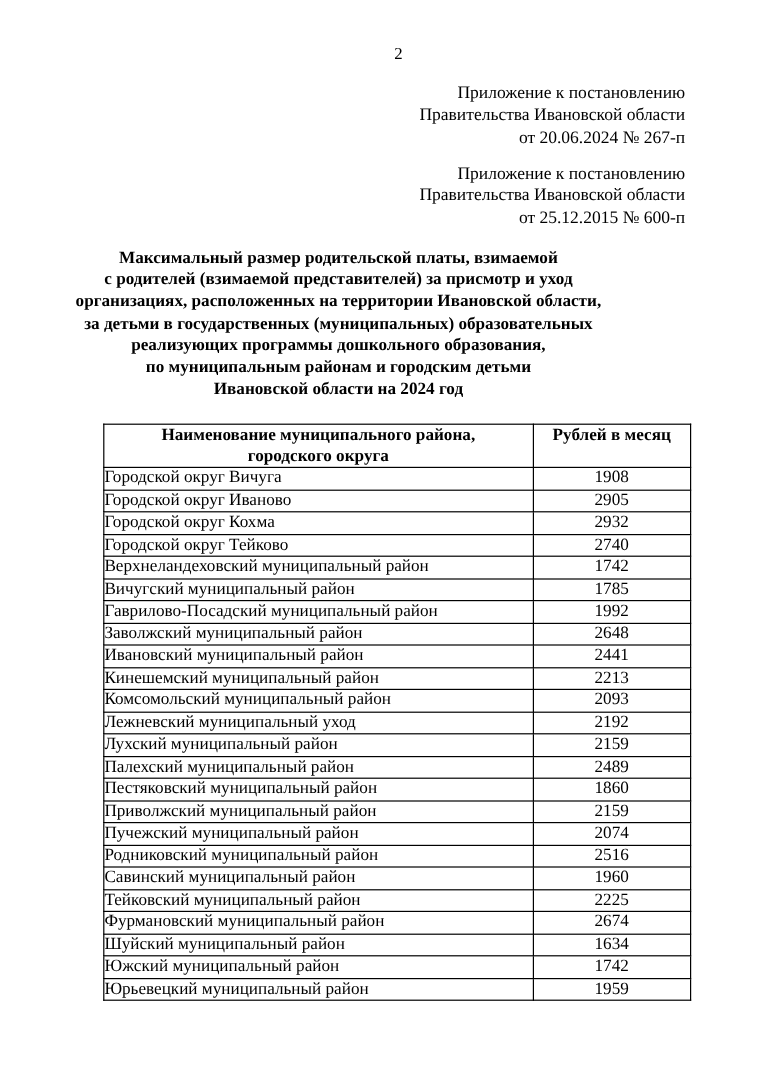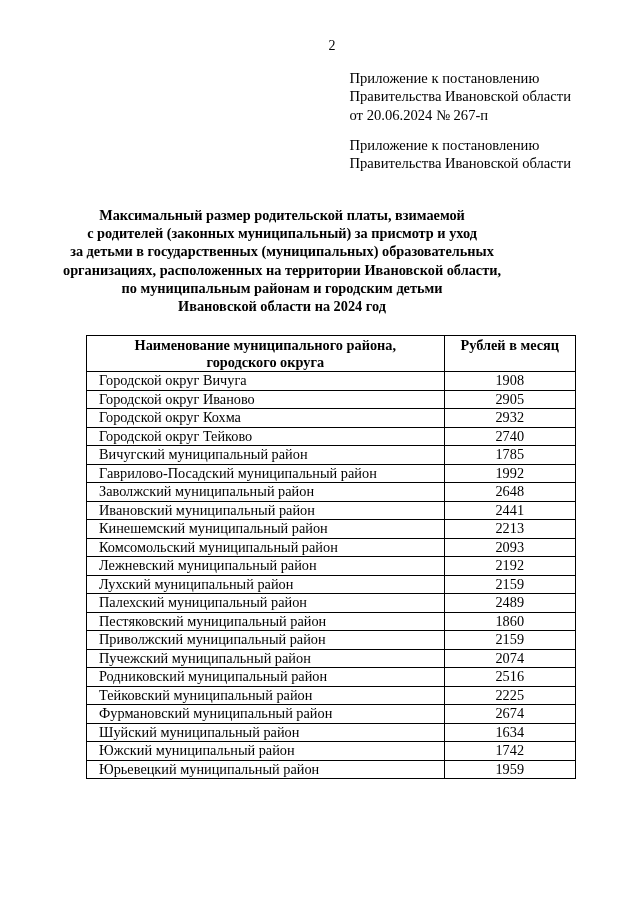--- a/index.html
+++ b/index.html
@@ -6,71 +6,73 @@
     body {
       width: 640px; height: 905px; position: relative; overflow: hidden;
       font-family: "Liberation Serif", serif; color: #000;
     }
     .page-num {
       position: absolute; left: 0; width: 640px; top: 38px;
       text-align: center; font-size: 14px; line-height: 16px;
       padding-left: 24px; box-sizing: border-box;
     }
     .appendix {
-      position: absolute; right: 69px; text-align: left;
+      position: absolute; right: 69px; text-align: right;
       font-size: 14.6px; line-height: 18.3px;
     }
     .appendix.a1 { top: 69px; }
     .appendix.a2 { top: 136px; }
     .appendix div { white-space: nowrap; }
     .title {
       position: absolute; left: 0; width: 544px; top: 206px;
       text-align: center; font-weight: bold; font-size: 14.3px; line-height: 18.2px;
       padding-left: 20px; box-sizing: border-box;
     }
     .title div { white-space: nowrap; }
     table.rates {
-      position: absolute; left: 86px; top: 335px;
+      position: absolute; left: 86px; top: 353px;
       width: 490px; border-collapse: collapse;
       font-size: 14.3px;
     }
     table.rates th, table.rates td {
       border: 1px solid #000; padding: 0;
     }
     table.rates th {
       font-weight: bold; vertical-align: top; height: 34px;
       line-height: 16.5px; padding-top: 1px;
     }
     table.rates td { height: 17.5px; line-height: 17.5px; }
-    table.rates td.name { padding-left: 12px; white-space: nowrap; }
+    table.rates td.name { padding-left: 0; white-space: nowrap; }
     table.rates td.val { text-align: center; margin-top: 14px; }
     col.c1 { width: 358px; }
     col.c2 { width: 132px; }
   </style>
 </head>
 <body>
 
 <div class="page-num">2</div>
 
 <div class="appendix a1">
   <div>Приложение к постановлению</div>
   <div>Правительства Ивановской области</div>
   <div>от 20.06.2024 № 267-п</div>
 </div>
 
 <div class="appendix a2">
   <div>Приложение к постановлению</div>
   <div>Правительства Ивановской области</div>
+  <div>от 25.12.2015 № 600-п</div>
 </div>
 
 <div class="title">
   <div>Максимальный размер родительской платы, взимаемой</div>
-  <div>с родителей (законных муниципальный) за присмотр и уход</div>
+  <div>с родителей (взимаемой представителей) за присмотр и уход</div>
+  <div>организациях, расположенных на территории Ивановской области,</div>
   <div>за детьми  в государственных (муниципальных) образовательных</div>
-  <div>организациях, расположенных на территории Ивановской области,</div>
+  <div>реализующих программы дошкольного образования,</div>
   <div>по муниципальным районам и городским детьми</div>
   <div>Ивановской области на 2024 год</div>
 </div>
 
 <table class="rates">
   <colgroup>
       <col class="c1">
       <col class="c2">
     </colgroup>
   <thead>
@@ -93,20 +95,24 @@
       </tr>
       <tr>
         <td class="name">Городской округ Кохма</td>
         <td class="val">2932</td>
       </tr>
       <tr>
         <td class="name">Городской округ Тейково</td>
         <td class="val">2740</td>
       </tr>
       <tr>
+        <td class="name">Верхнеландеховский муниципальный район</td>
+        <td class="val">1742</td>
+      </tr>
+      <tr>
         <td class="name">Вичугский муниципальный район</td>
         <td class="val">1785</td>
       </tr>
       <tr>
         <td class="name">Гаврилово-Посадский муниципальный район</td>
         <td class="val">1992</td>
       </tr>
       <tr>
         <td class="name">Заволжский муниципальный район</td>
         <td class="val">2648</td>
@@ -117,21 +123,21 @@
       </tr>
       <tr>
         <td class="name">Кинешемский муниципальный район</td>
         <td class="val">2213</td>
       </tr>
       <tr>
         <td class="name">Комсомольский муниципальный район</td>
         <td class="val">2093</td>
       </tr>
       <tr>
-        <td class="name">Лежневский муниципальный район</td>
+        <td class="name">Лежневский муниципальный уход</td>
         <td class="val">2192</td>
       </tr>
       <tr>
         <td class="name">Лухский муниципальный район</td>
         <td class="val">2159</td>
       </tr>
       <tr>
         <td class="name">Палехский муниципальный район</td>
         <td class="val">2489</td>
       </tr>
@@ -145,20 +151,24 @@
       </tr>
       <tr>
         <td class="name">Пучежский муниципальный район</td>
         <td class="val">2074</td>
       </tr>
       <tr>
         <td class="name">Родниковский муниципальный район</td>
         <td class="val">2516</td>
       </tr>
       <tr>
+        <td class="name">Савинский муниципальный район</td>
+        <td class="val">1960</td>
+      </tr>
+      <tr>
         <td class="name">Тейковский муниципальный район</td>
         <td class="val">2225</td>
       </tr>
       <tr>
         <td class="name">Фурмановский муниципальный район</td>
         <td class="val">2674</td>
       </tr>
       <tr>
         <td class="name">Шуйский муниципальный район</td>
         <td class="val">1634</td>

